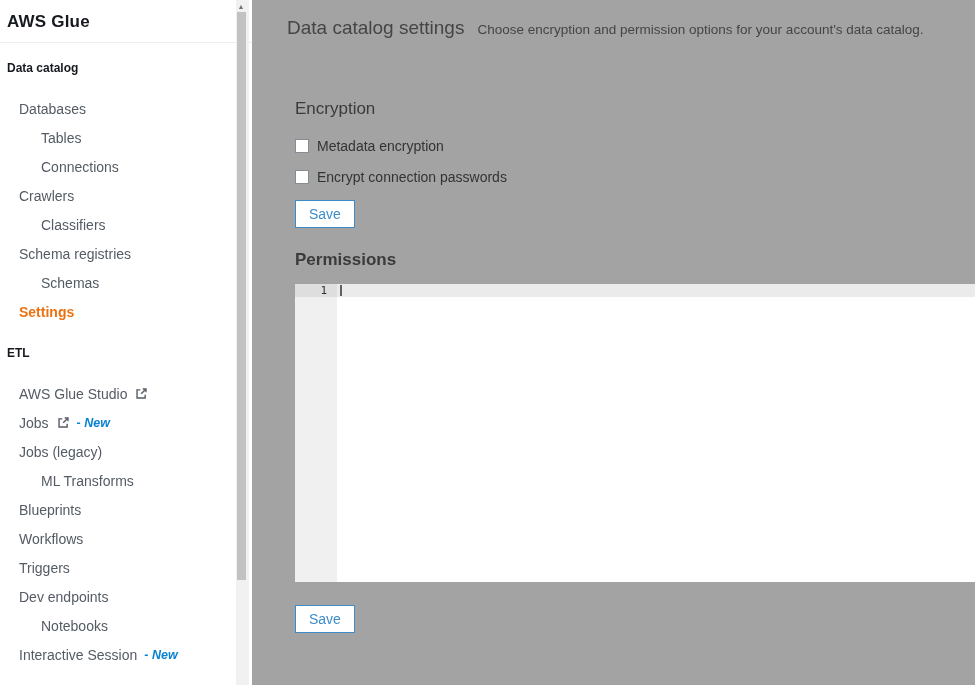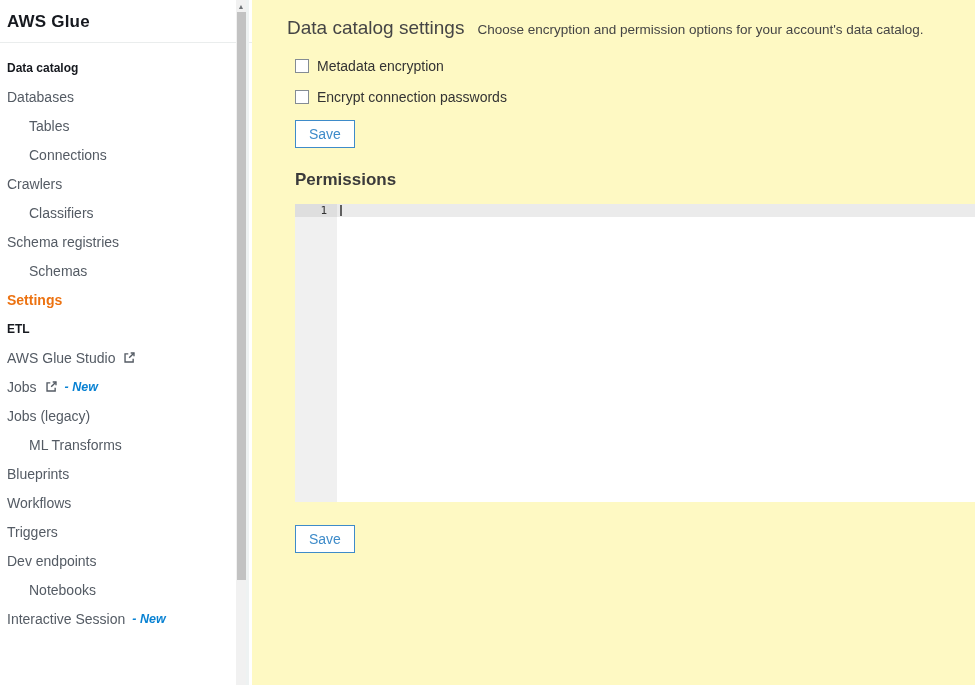--- a/index.html
+++ b/index.html
@@ -23,21 +23,21 @@
     padding: 12px 0 10px 7px;
     font-size: 17px; font-weight: bold;
     color: #16191f;
     letter-spacing: 0.2px;
   }
   .sidebar-divider {
     border: none; border-top: 1px solid #eaeded;
     margin: 0;
   }
   .side-nav { padding-top: 10px; }
-  .nav-list { list-style: none; margin: 0; padding: 0; }
+  .nav-list { list-style: none; margin: 12px; padding: 0; }
   .nav-heading {
     height: 29px; display: flex; align-items: center;
     padding-left: 7px;
     font-size: 12px; font-weight: bold; color: #16191f;
   }
   .nav-heading.etl { }
   .nav-item {
     height: 29px; display: flex; align-items: center;
     padding-left: 7px;
     font-size: 14px; color: #545b64;
@@ -70,21 +70,21 @@
     position: absolute; top: 12px; left: 1px;
     width: 9px; height: 568px;
     background: #c2c2c2;
     cursor: pointer;
   }
 
   
   .main {
     position: absolute; left: 252px; top: 0;
     width: 723px; height: 685px;
-    background: #fef9c3;
+    background: #a3a3a3;
   }
   .page-header {
     padding: 16px 0 0 35px;
     display: flex; align-items: baseline;
   }
   .page-title {
     font-size: 19px; color: #454545; font-weight: 400;
     line-height: 24px;
   }
   .page-subtitle {
@@ -267,20 +267,21 @@
 
 <main class="main">
 
   <header class="page-header">
     <span class="page-title">Data catalog settings</span>
     <span class="page-subtitle">Choose encryption and permission options for your account's data catalog.</span>
   </header>
 
   <div class="content">
 
+    <h2 class="section-heading enc-heading">Encryption</h2>
 
     <div class="checkbox-row first">
       <span class="checkbox-box"></span>
       <span class="checkbox-label">Metadata encryption</span>
     </div>
 
     <div class="checkbox-row">
       <span class="checkbox-box"></span>
       <span class="checkbox-label">Encrypt connection passwords</span>
     </div>

